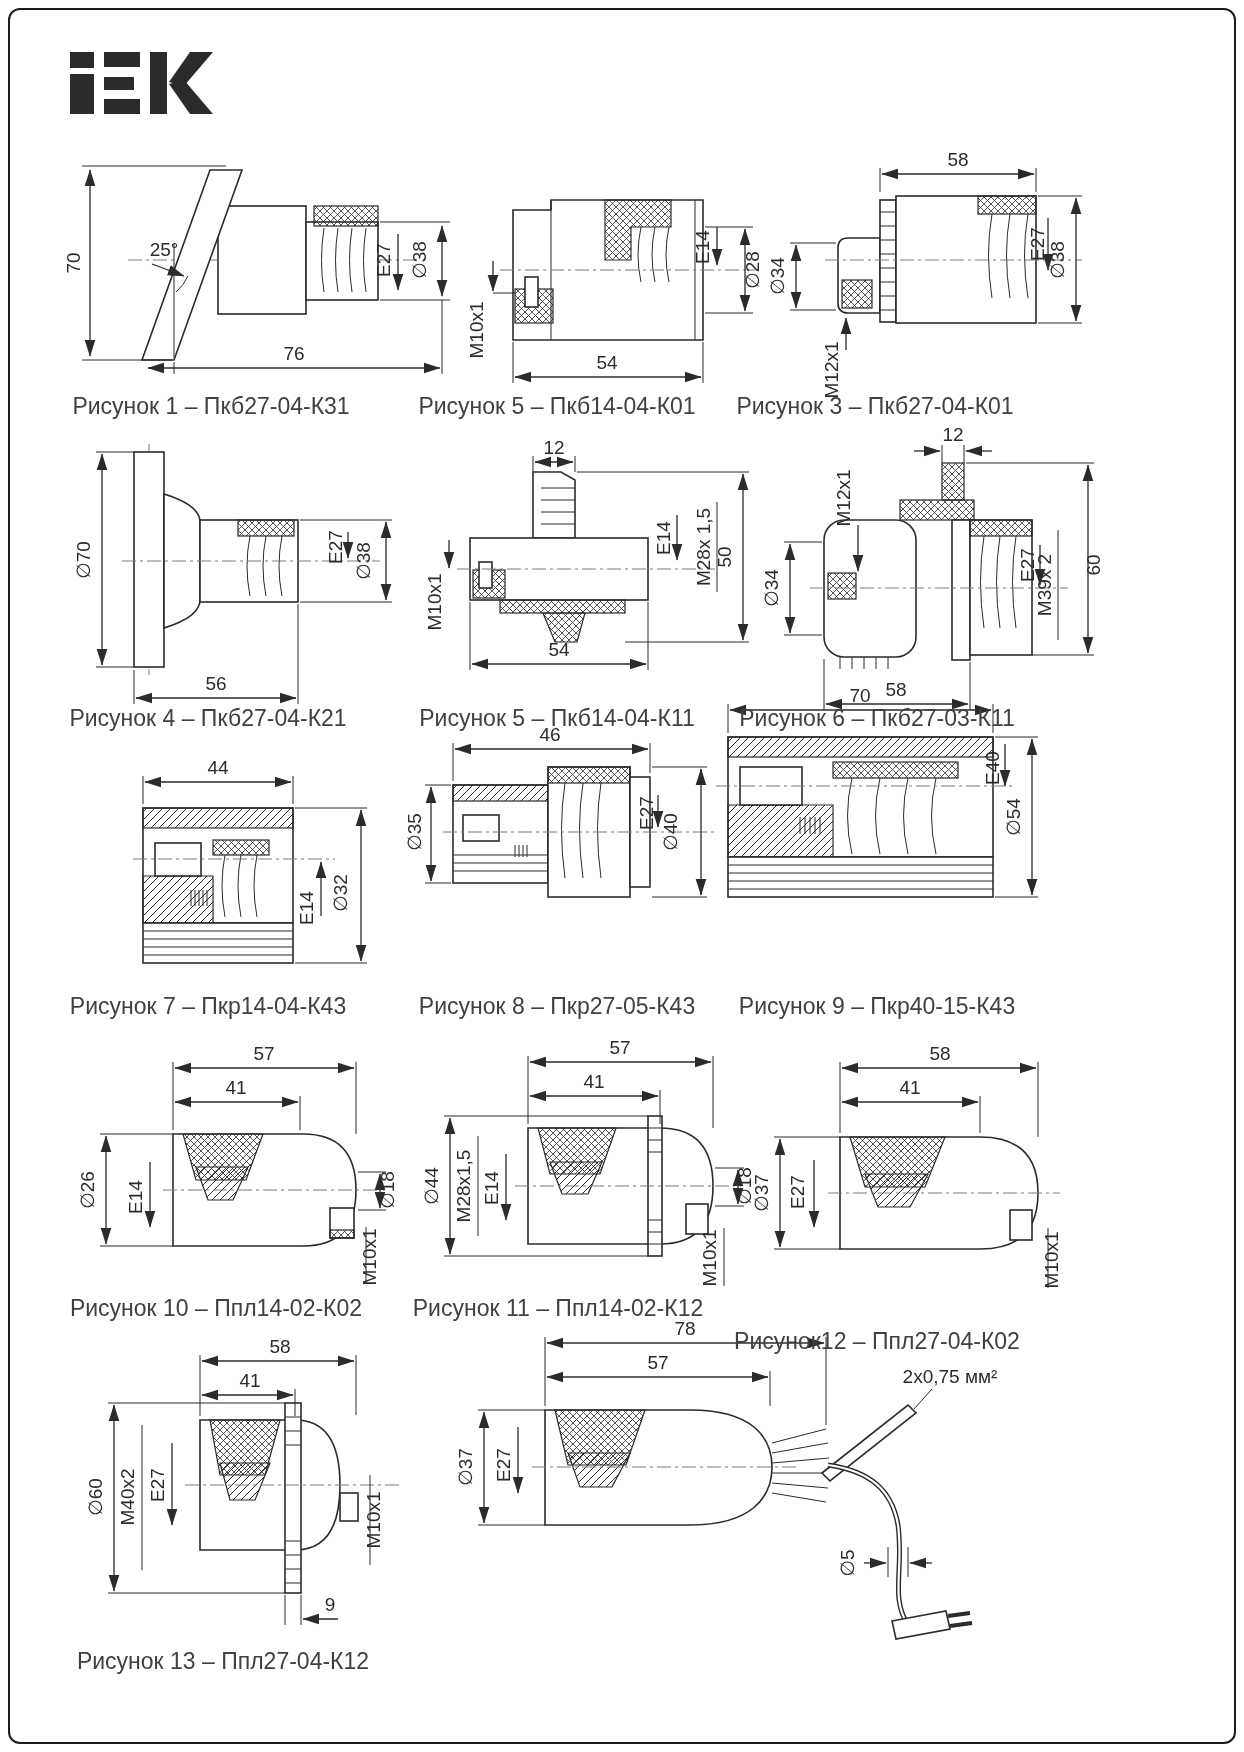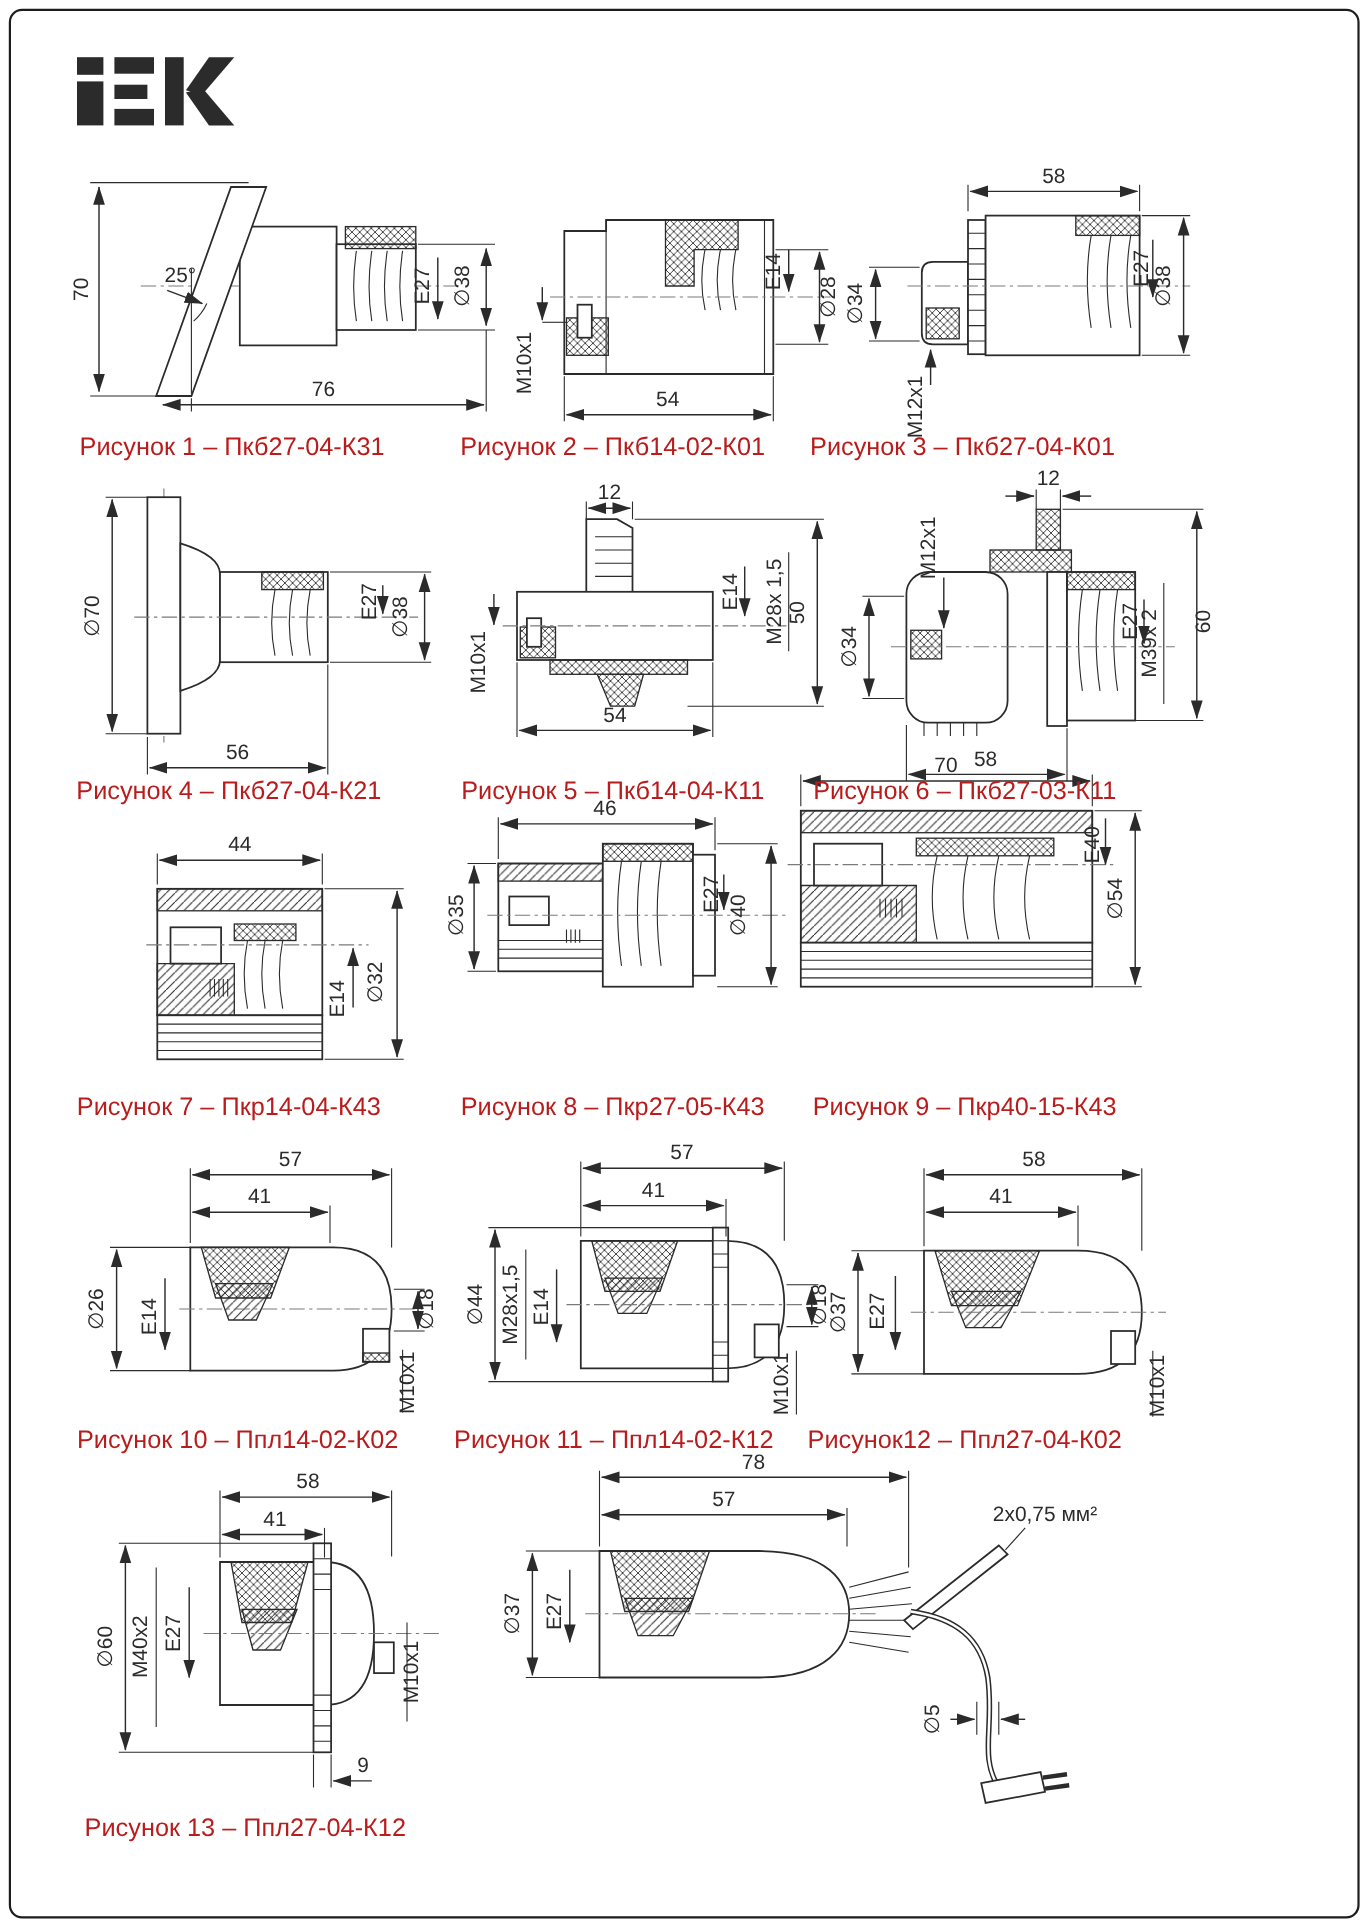--- a/index.html
+++ b/index.html
@@ -1,20 +1,20 @@
 <!DOCTYPE html>
 <html><head>
 <meta charset="utf-8">
 <style>
   html,body{margin:0;padding:0;background:#e8e8e8}
   .page{position:relative;width:1244px;height:1752px;background:#fff;font-family:"Liberation Sans",sans-serif;overflow:hidden}
   .page-border{position:absolute;left:8px;top:8px;right:8px;bottom:8px;border:2px solid #1d1d1d;border-radius:12px;pointer-events:none}
   .fig{position:absolute}
   .fig svg{overflow:visible;display:block}
-  .cap{position:absolute;transform:translateX(-50%);font-size:23px;color:#b91c1c;white-space:nowrap}
+  .cap{position:absolute;transform:translateX(-50%);font-size:23px;color:#404040;white-space:nowrap}
   .w{fill:#fff;stroke:#2b2b2b;stroke-width:1.6}
   .t{fill:none;stroke:#2b2b2b;stroke-width:1}
   .c{fill:none;stroke:#7a7a7a;stroke-width:1;stroke-dasharray:14 4 3 4}
   .dm{fill:none;stroke:#2b2b2b;stroke-width:1.3;marker-start:url(#arr);marker-end:url(#arr)}
   .de{fill:none;stroke:#2b2b2b;stroke-width:1.3;marker-end:url(#arr)}
   .hx{fill:url(#hx);stroke:#2b2b2b;stroke-width:1.2}
   .hd{fill:url(#hd);stroke:#2b2b2b;stroke-width:1.2}
   .cable{fill:none;stroke:#2b2b2b;stroke-width:5}
   .cable2{fill:none;stroke:#fff;stroke-width:2.2}
   .pr{fill:none;stroke:#2b2b2b;stroke-width:4}
@@ -480,25 +480,25 @@
         <path class="t" d="M492,64 L474,84"></path>
         <path class="t" d="M448,222 V252 M468,222 V252"></path>
         <path class="de" d="M424,238 H446"></path>
         <path class="de" d="M492,238 H470"></path>
         <text class="d" x="414" y="238" transform="rotate(-90 414 238)">∅5</text>
       </g>
     </svg>
   </div>
 
   <div class="cap" style="left:211px;top:393px">Рисунок 1 – Пкб27-04-К31</div>
-  <div class="cap" style="left:557px;top:393px">Рисунок 2 – Пкб14-02-К01</div>
+  <div class="cap" style="left:557px;top:393px">Рисунок 5 – Пкб14-04-К01</div>
   <div class="cap" style="left:875px;top:393px">Рисунок 3 – Пкб27-04-К01</div>
   <div class="cap" style="left:208px;top:705px">Рисунок 4 – Пкб27-04-К21</div>
   <div class="cap" style="left:557px;top:705px">Рисунок 5 – Пкб14-04-К11</div>
   <div class="cap" style="left:877px;top:705px">Рисунок 6 – Пкб27-03-К11</div>
   <div class="cap" style="left:208px;top:993px">Рисунок 7 – Пкр14-04-К43</div>
   <div class="cap" style="left:557px;top:993px">Рисунок 8 – Пкр27-05-К43</div>
   <div class="cap" style="left:877px;top:993px">Рисунок 9 – Пкр40-15-К43</div>
   <div class="cap" style="left:216px;top:1295px">Рисунок 10 – Ппл14-02-К02</div>
   <div class="cap" style="left:558px;top:1295px">Рисунок 11 – Ппл14-02-К12</div>
-  <div class="cap" style="left:877px;top:1295px">Рисунок12 – Ппл27-04-К02</div>
+  <div class="cap" style="left:877px;top:1328px">Рисунок12 – Ппл27-04-К02</div>
   <div class="cap" style="left:223px;top:1648px">Рисунок 13 – Ппл27-04-К12</div>
 </div>
 
 </body></html>

